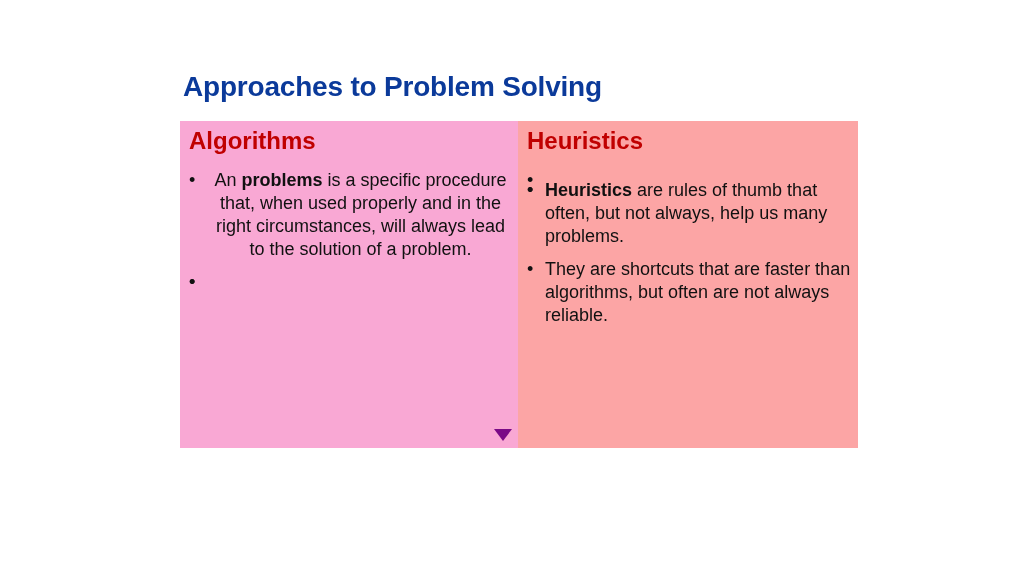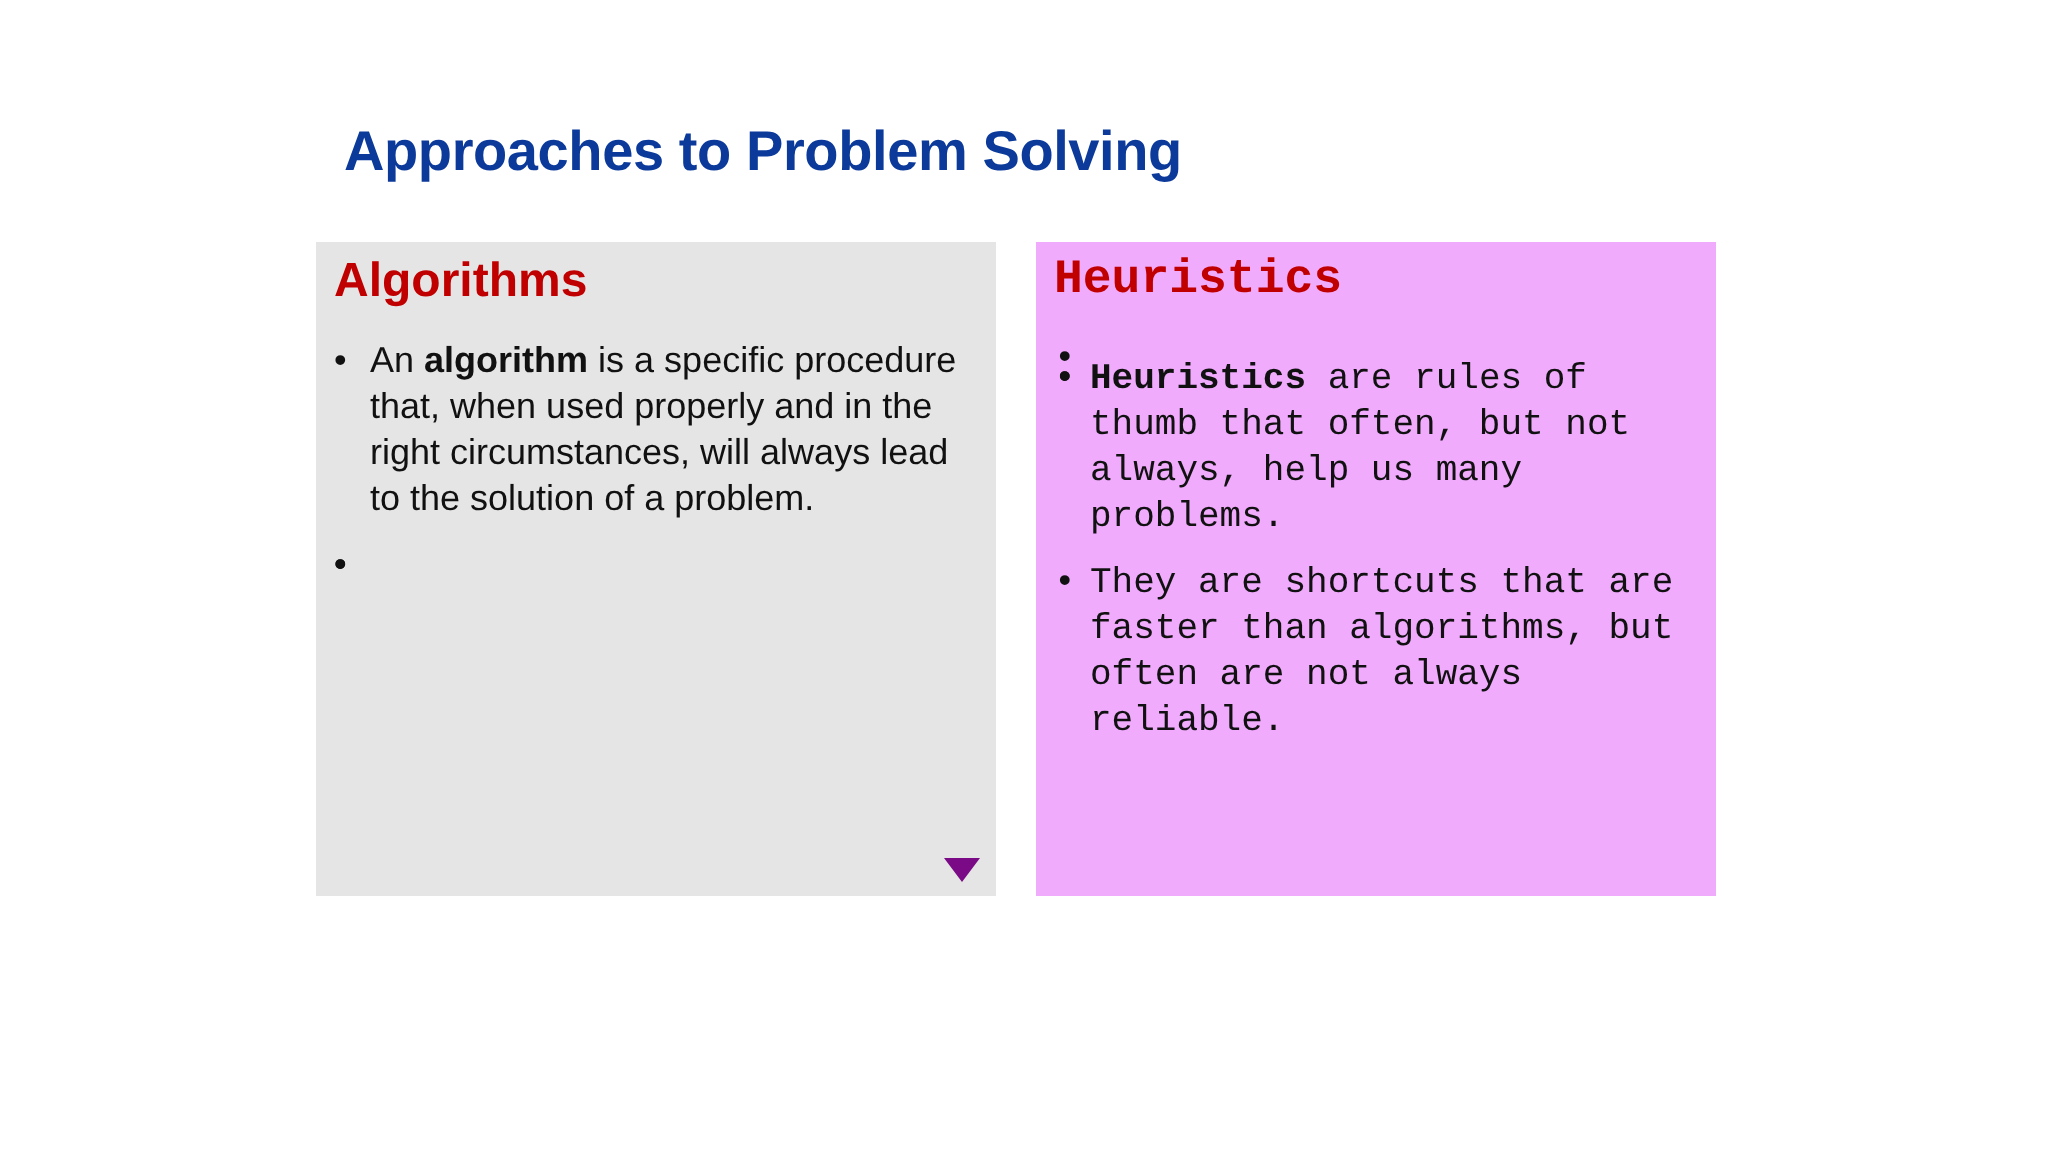--- a/index.html
+++ b/index.html
@@ -4,28 +4,28 @@
   <style>
     html, body { margin: 0; padding: 0; }
     body {
       width: 1024px; height: 576px; background: #ffffff;
       position: relative; overflow: hidden;
       font-family: "Liberation Sans", sans-serif;
     }
     .slide-title {
       position: absolute; left: 168px; top: 56px;
       font-size: 28px; font-weight: bold; color: #0b3a9a;
-      margin: 4px; letter-spacing: -0.2px;
+      margin: 15px; letter-spacing: -0.2px;
     }
     .panel {
       position: absolute; top: 121px; width: 340px; height: 327px;
       box-sizing: border-box;
     }
-    .panel.left { left: 158px; background: #e5e5e5; }
-    .panel.right { left: 518px; background: #f0abfc; font-family: Liberation Mono, monospace; }
+    .panel.left { left: 180px; background: #f9a8d4; text-align: center; }
+    .panel.right { left: 518px; background: #fca5a5; }
     .panel-title {
       position: absolute; left: 9px; top: 6px;
       font-size: 24px; font-weight: bold; color: #c00000; margin: 0;
     }
     .bullets {
       position: absolute; left: 6px; top: 48px; right: 6px;
       list-style: none; margin: 0; padding: 0;
     }
     .bullets li {
       position: relative; padding-left: 21px;
@@ -48,21 +48,21 @@
 </head>
 <body>
 
 <h1 class="slide-title">Approaches to Problem Solving</h1>
 
 <div class="panel left">
   <h2 class="panel-title">Algorithms</h2>
   <ul class="bullets">
     <li>
       <span class="dot">•</span>
-      <span>An </span><b>algorithm</b><span> is a specific procedure that, when used properly and in the right circumstances, will always lead to the solution of a problem.</span>
+      <span>An </span><b>problems</b><span> is a specific procedure that, when used properly and in the right circumstances, will always lead to the solution of a problem.</span>
     </li>
     <li>
       <span class="dot">•</span>
     </li>
     <li>
       <span class="dot">•</span>
     </li>
   </ul>
   <div class="nav-arrow"></div>
 </div>

